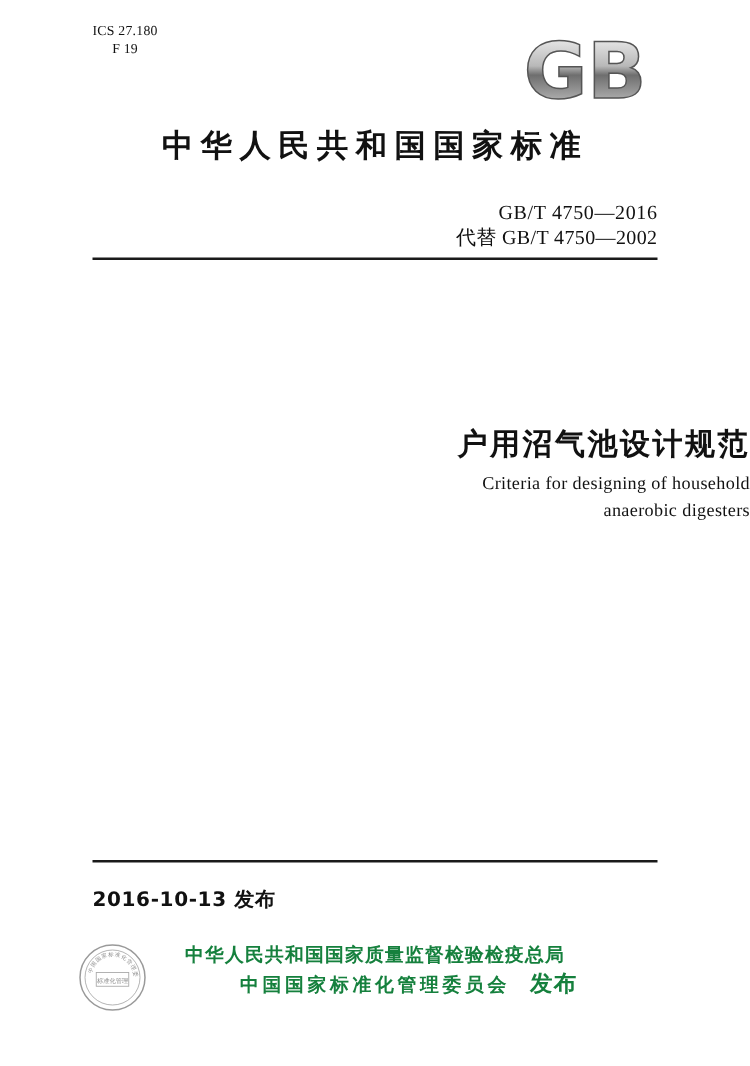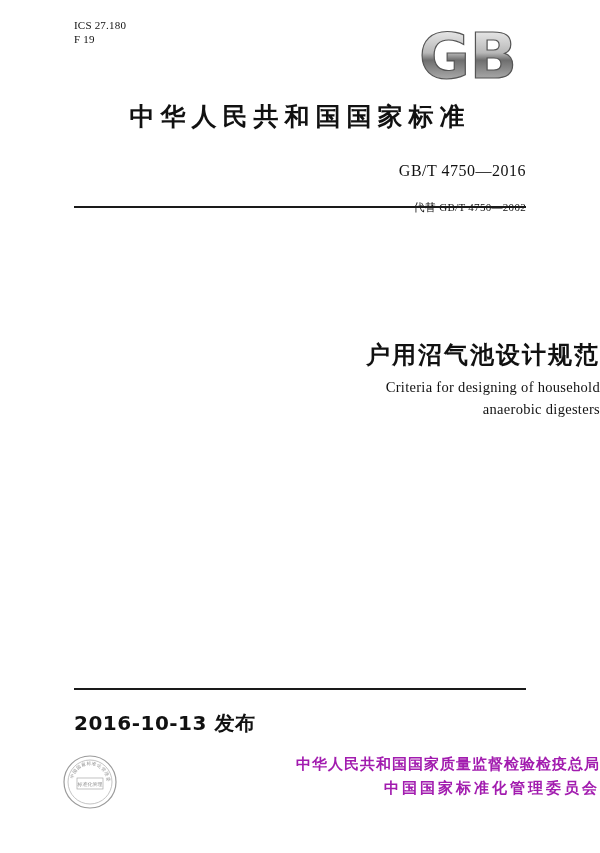--- a/index.html
+++ b/index.html
@@ -23,20 +23,21 @@
   
   .ics-block {
     position: absolute;
     left: 74px;
     top: 18px;
     font-family: "Liberation Serif", serif;
     font-size: 11px;
     line-height: 14px;
     color: #111;
     letter-spacing: 0.2px;
+    text-align: center;
   }
 
   
   .gb-logo {
     position: absolute;
     right: 72px;
     top: 26px;
     width: 120px;
     height: 62px;
   }
@@ -63,22 +64,22 @@
     top: 162px;
     text-align: right;
     font-family: "Liberation Serif", serif;
   }
   .std-no .main-no {
     font-size: 16px;
     letter-spacing: 0.5px;
     color: #111;
   }
   .std-no .replace-no {
-    margin-top: 20px;
-    font-size: 11px;
+    margin-top: 0;
+    font-size: 16px;
     color: #111;
     letter-spacing: 0.3px;
   }
 
   
   .rule {
     position: absolute;
     left: 74px;
     right: 74px;
     border-top: 2px solid #1a1a1a;
@@ -112,35 +113,35 @@
 
   
   .date-row {
     position: absolute;
     left: 74px;
     right: 74px;
     top: 710px;
     display: flex;
     justify-content: space-between;
     font-family: "DejaVu Sans", sans-serif;
-    font-size: 20px;
+    font-size: 16px;
     font-weight: bold;
     color: #111;
     letter-spacing: 0.5px;
   }
 
   
   .issuer {
     position: absolute;
     left: 0; right: 0;
     top: 752px;
-    text-align: right;
-    font-family: "DejaVu Sans", sans-serif;
-    font-weight: bold;
-    color: #a21caf;
+    text-align: center;
+    font-family: "DejaVu Sans", sans-serif;
+    font-weight: bold;
+    color: #15803d;
   }
   .issuer .line1 {
     font-size: 15px;
     letter-spacing: 1px;
     line-height: 24px;
   }
   .issuer .line2wrap {
     position: relative;
     display: inline-block;
   }

